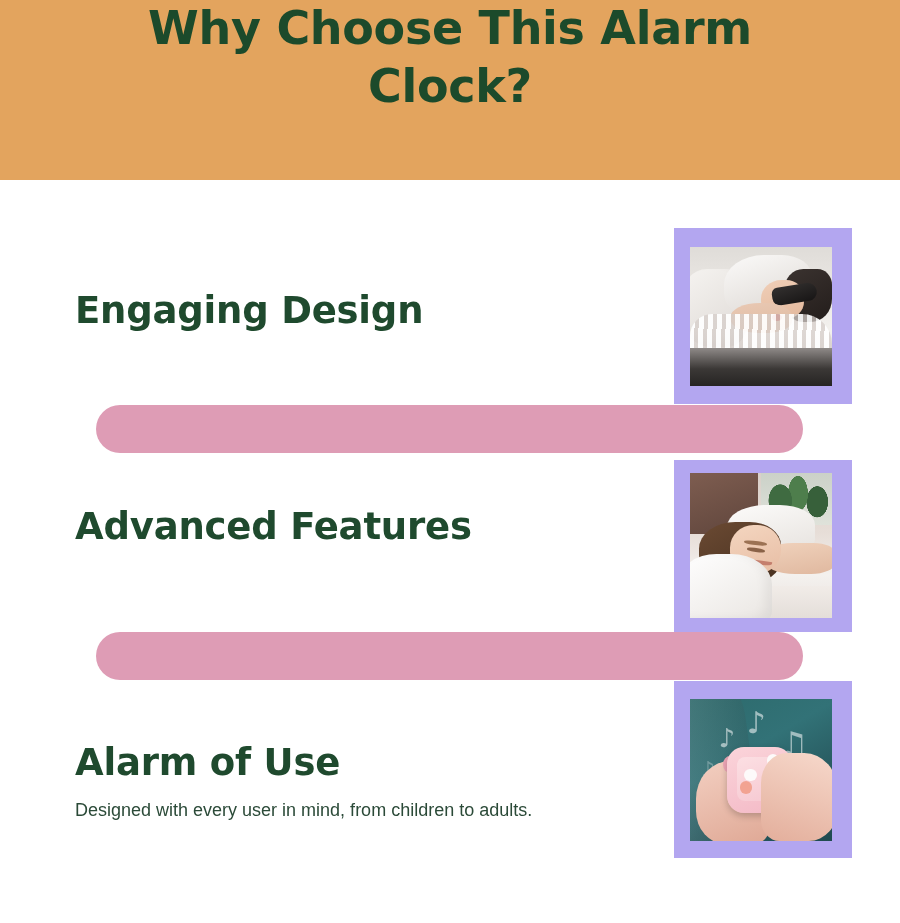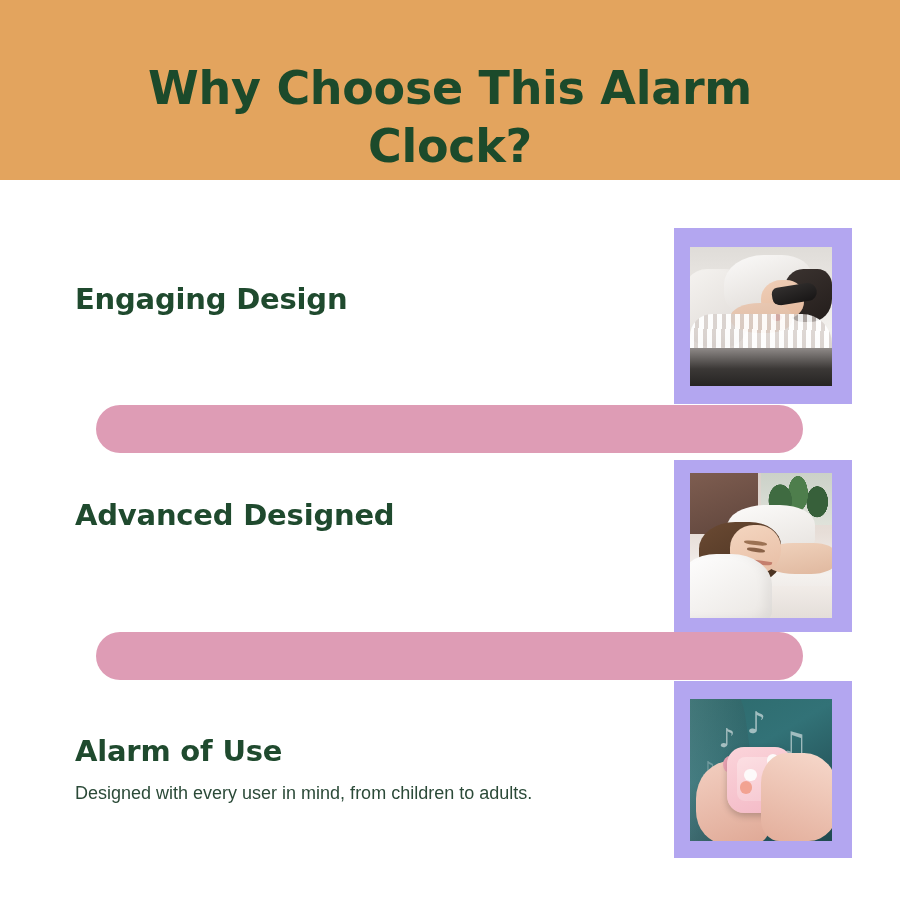--- a/index.html
+++ b/index.html
@@ -18,21 +18,21 @@
 
   
   #header-banner {
     position: absolute;
     left: 0;
     top: 0;
     width: 900px;
     height: 180px;
     background: #e3a45e;
     display: flex;
-    align-items: flex-end;
+    align-items: flex-start;
     justify-content: center;
   }
   #header-title {
     width: 740px;
     text-align: center;
     color: #1c4a2b;
     font-family: "DejaVu Sans", sans-serif;
     font-size: 46px;
     font-weight: bold;
     line-height: 1.26;
@@ -251,24 +251,24 @@
     position: absolute;
     left: 75px;
     width: 560px;
     z-index: 2;
   }
   #feature-1 { top: 284px; }
   #feature-2 { top: 500px; }
   #feature-3 { top: 736px; }
 
   .feature-heading {
-    margin: 0 0 14px 0;
+    margin: 8px 0 14px 0;
     color: #1f4a2e;
     font-family: "DejaVu Sans", sans-serif;
-    font-size: 29px;
+    font-size: 37px;
     font-weight: bold;
     letter-spacing: -0.2px;
     line-height: 1.05;
   }
   .feature-desc {
     margin: 0;
     color: #2b4a38;
     font-family: "Liberation Sans", sans-serif;
     font-size: 18px;
     font-weight: normal;
@@ -339,19 +339,19 @@
   <div class="ph3-dot" style="left:38%; top:49%; background:#fdfafa;"></div>
   <div class="ph3-dot" style="left:54%; top:39%; background:#fdfafa;"></div>
   <div class="ph3-hand-r"></div>
 </div>
 
 <div class="feature-block" id="feature-1">
   <h2 class="feature-heading">Engaging Design</h2>
 </div>
 
 <div class="feature-block" id="feature-2">
-  <h2 class="feature-heading">Advanced Designed</h2>
+  <h2 class="feature-heading">Advanced Features</h2>
 </div>
 
 <div class="feature-block" id="feature-3">
   <h2 class="feature-heading">Alarm of Use</h2>
   <p class="feature-desc">Designed with every user in mind, from children to adults.</p>
 </div>
 
 </body></html>

